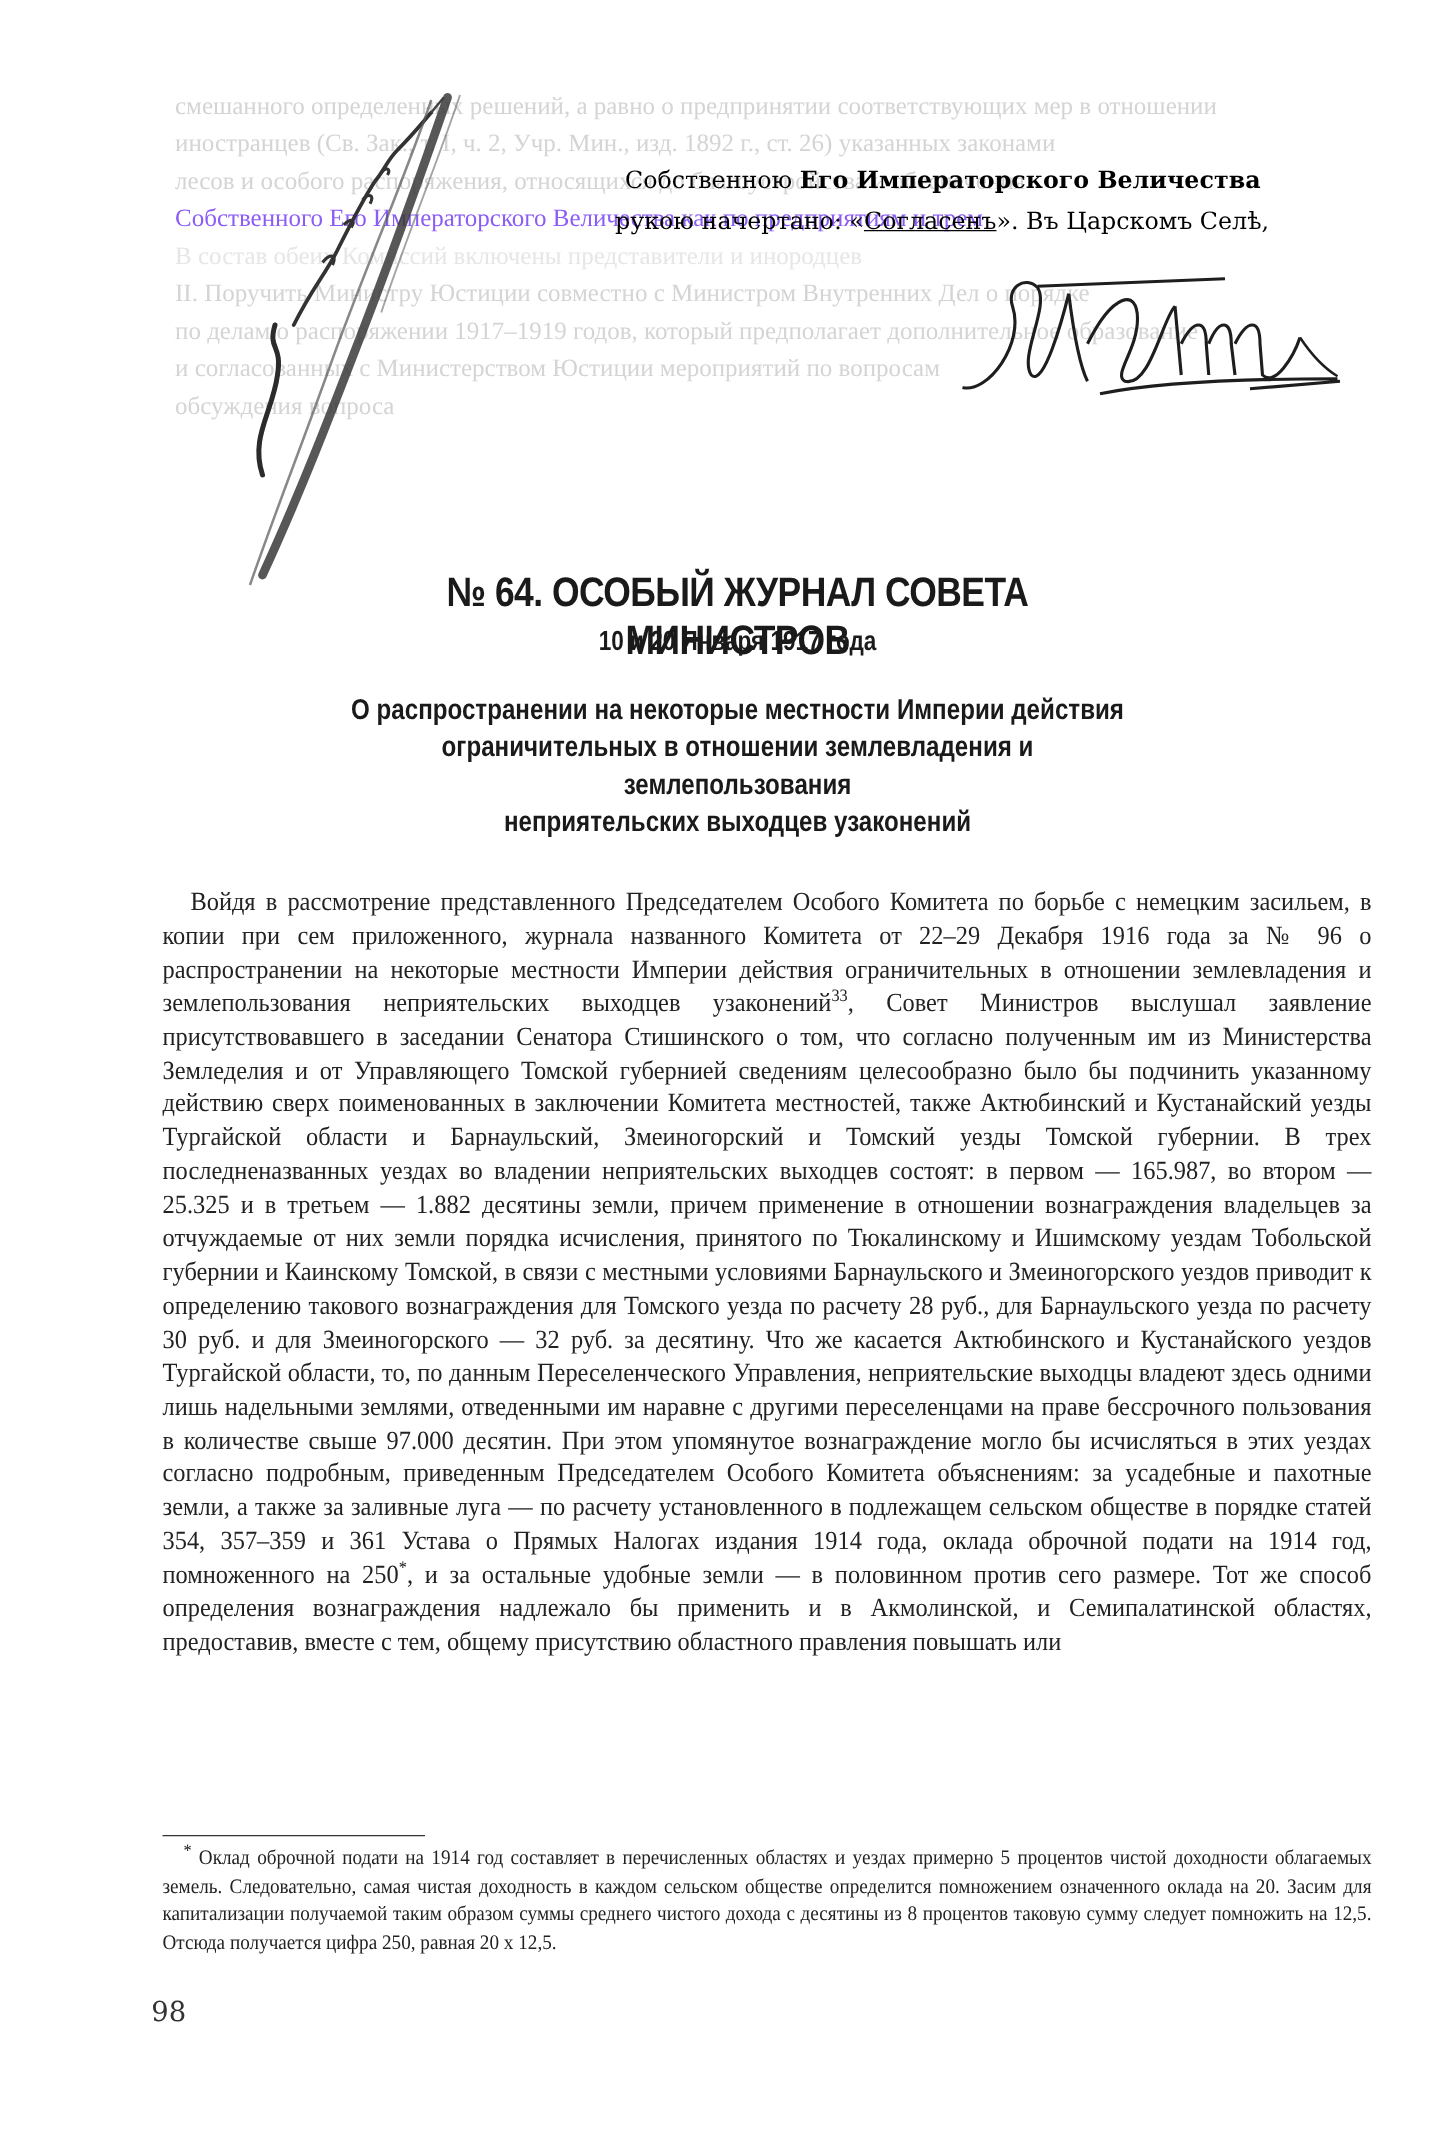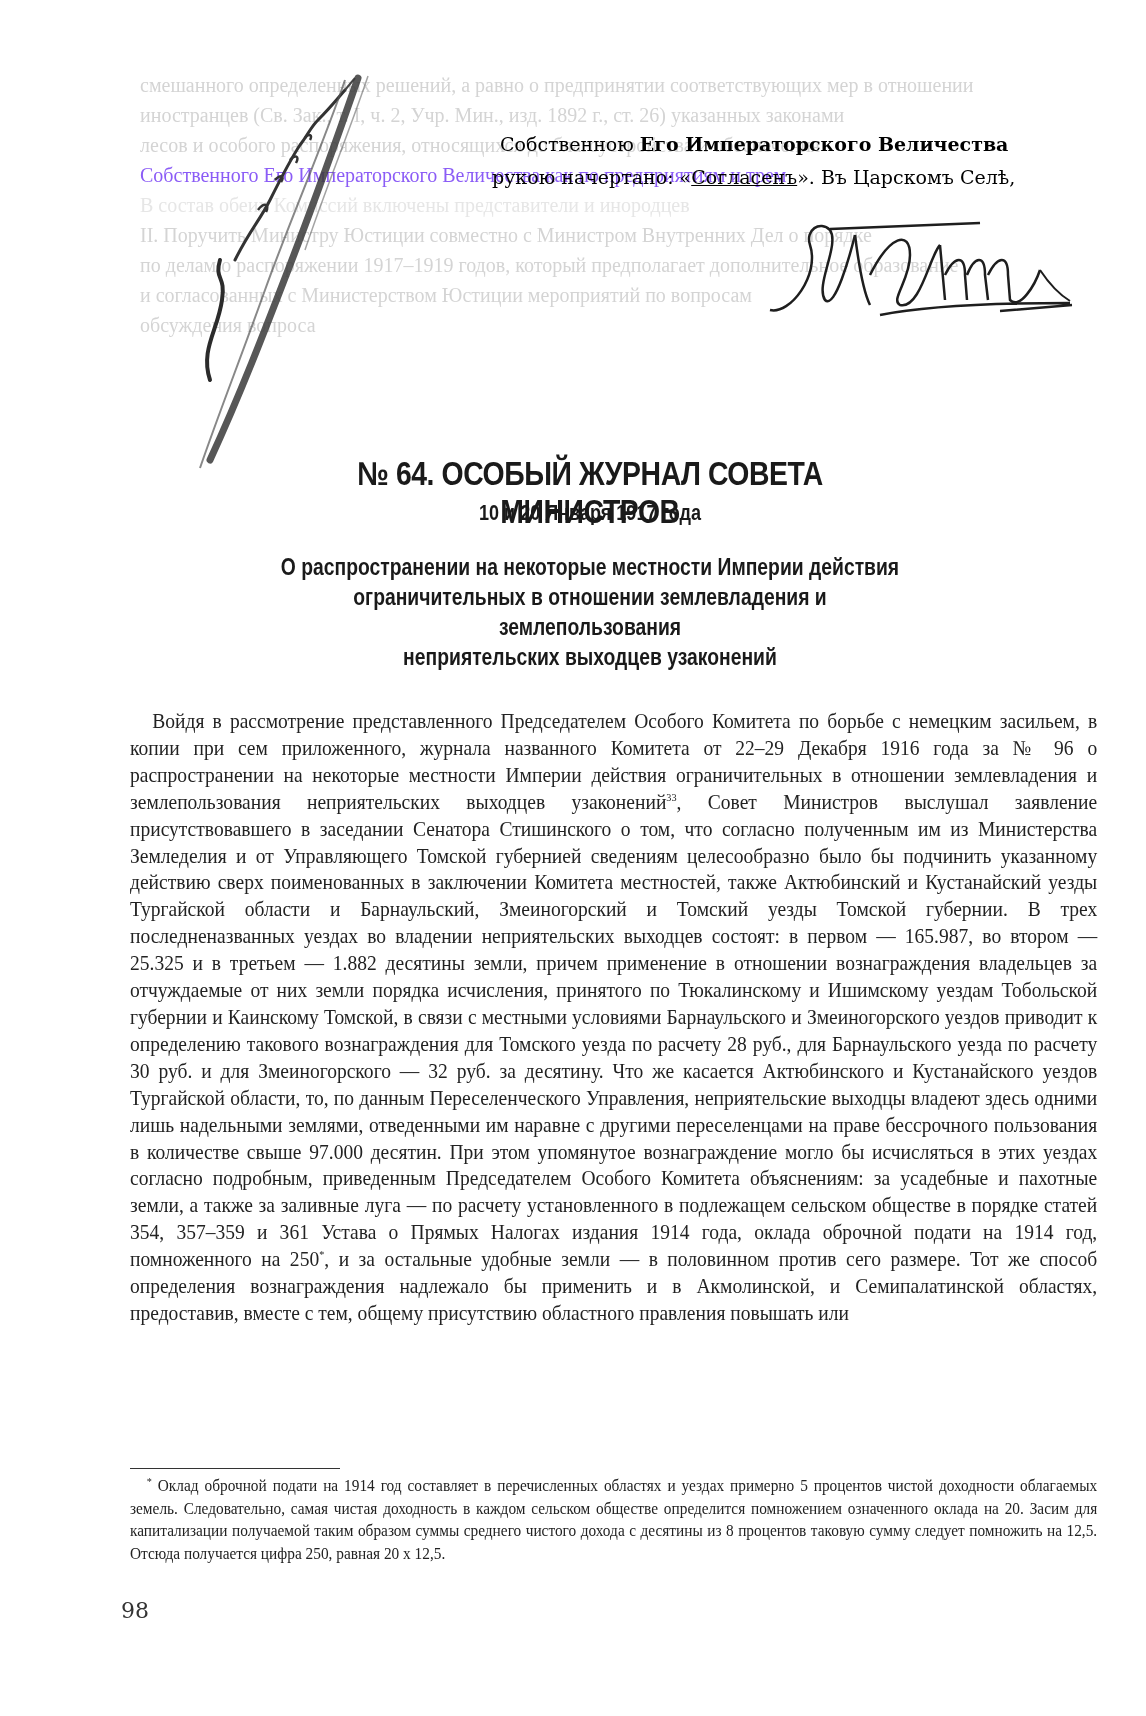--- a/index.html
+++ b/index.html
@@ -41,21 +41,21 @@
       font-family: "Liberation Sans", sans-serif; font-weight: bold; font-size: 23px; line-height: 30px;
       transform: scaleX(0.84); color: #1a1a1a;
     }
     .body-text {
       position: absolute; left: 130px; top: 708px; width: 968px;
       font-family: "Liberation Serif", serif; font-size: 21px; line-height: 26.9px;
       text-align: justify; color: #222; transform: scaleX(0.93); transform-origin: left top;
       width: 1040px;
     }
     .body-text p { margin: 0; text-indent: 24px; }
-    sup { font-size: 11px; line-height: 0; margin-top: 43px; }
+    sup { font-size: 14px; line-height: 0; margin-top: 43px; }
     .footnote-rule { position: absolute; left: 130px; top: 1468px; width: 210px; height: 0; border-top: 1.5px solid #333; }
     .footnote {
       position: absolute; left: 130px; top: 1475px; width: 1040px;
       font-family: "Liberation Serif", serif; font-size: 16.5px; line-height: 22.5px; text-align: justify;
       color: #222; transform: scaleX(0.93); transform-origin: left top;
     }
     .footnote p { margin: 0; text-indent: 18px; }
     .page-number {
       position: absolute; left: 121px; top: 1598px; font-family: "DejaVu Serif", serif;
       font-size: 22px; color: #333;

